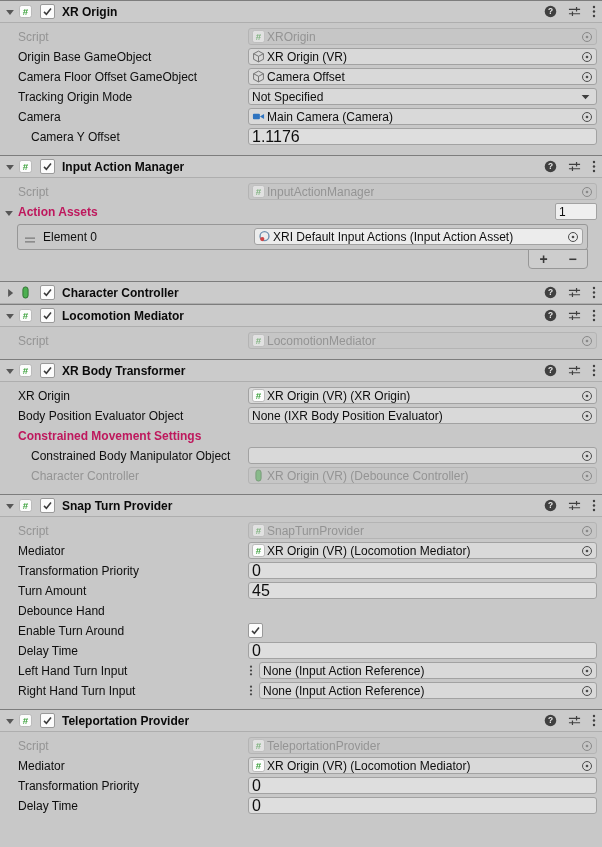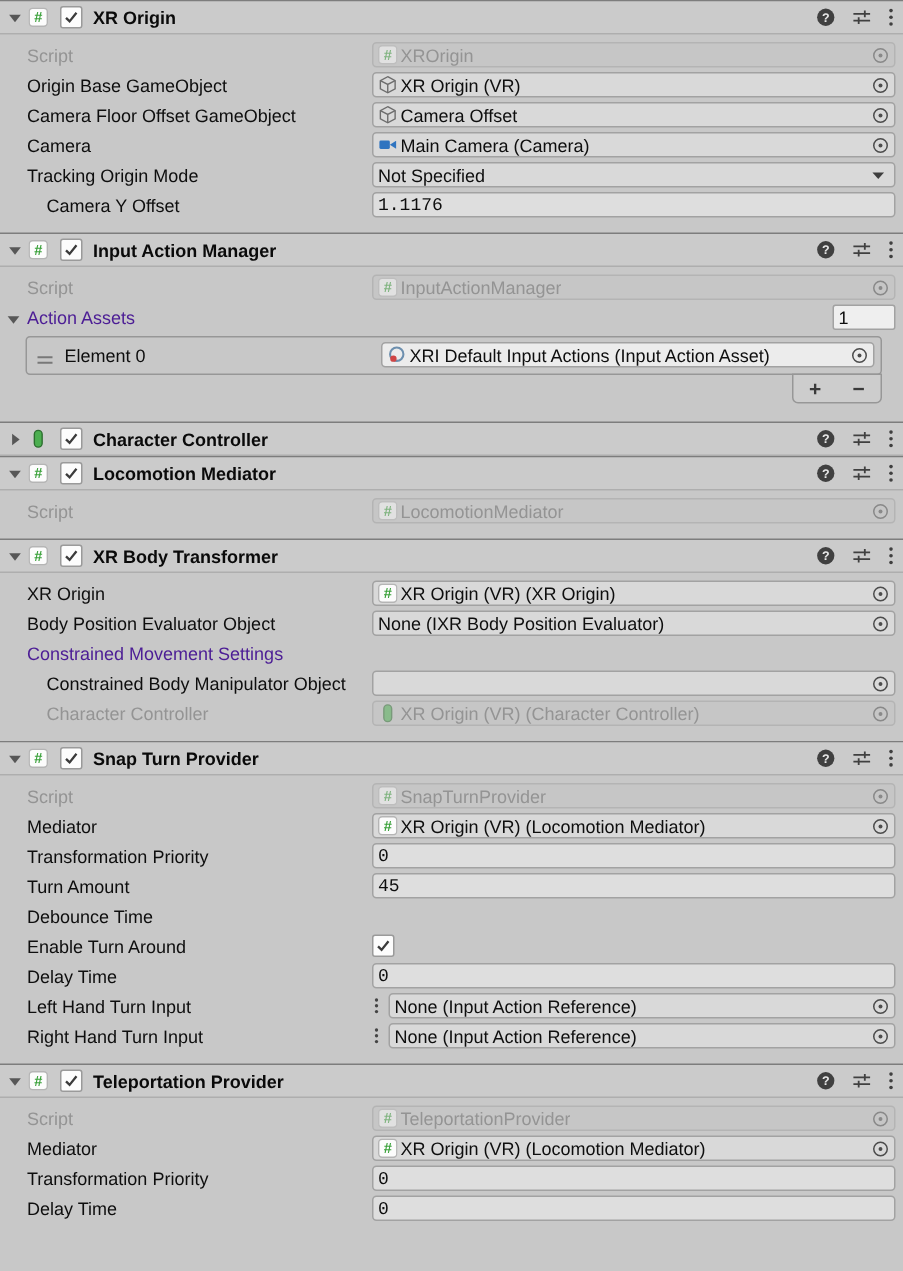--- a/index.html
+++ b/index.html
@@ -27,26 +27,26 @@
   }
   .hdr-cbox{margin-left:7px}
   .comp-title{margin-left:7px;font-weight:bold;color:#0a0a0a}
   .hdr-right{position:absolute;right:6px;top:0;height:100%;display:flex;align-items:center;gap:11px}
   .hdr-right span{display:flex;align-items:center}
   .comp-body{padding:4px 0 8px}
   .comp-body.pad-lg{padding-bottom:12px}
   .row{height:20px;position:relative}
   .row-label{position:absolute;left:18px;top:3px;white-space:nowrap}
   .row.indent1 .row-label{left:31px}
-  .row-label.bold{font-weight:normal;color:#4c1d95}
+  .row-label.bold{font-weight:bold;color:#be185d}
   .row-label.dis{color:var(--distext)}
   .fieldpos{position:absolute;left:248px;right:5px;top:1px;height:17px;box-sizing:border-box}
   .tfield{
     background:var(--field);border:1px solid var(--fieldbrd);border-radius:3px;
-    font-family:Liberation Mono, monospace;font-size:12px;color:var(--text);
+    font-family:Liberation Sans, sans-serif;font-size:16px;color:var(--text);
     padding:0 3px;margin:0;outline:none;
   }
   .ofield{
     background:var(--ofield);border:1px solid var(--fieldbrd);border-radius:3px;
     display:flex;align-items:center;padding:0 3px;gap:2px;overflow:hidden;
   }
   .ofield .fval{white-space:nowrap;overflow:hidden}
   .ofield.light{background:#ececec}
   .ofield.dis{background:var(--disfield);border-color:#b4b4b4;color:var(--distext)}
   .ofield.dis .fval{color:var(--distext)}
@@ -171,44 +171,44 @@
             <span class="fval">Camera Offset</span>
             <span class="picker">
               <svg viewBox="0 0 12 12" width="12" height="12">
                 <circle cx="6" cy="6" r="4.5" fill="none" stroke="#4c4c4c"></circle>
                 <circle cx="6" cy="6" r="1.3" fill="#4c4c4c"></circle>
               </svg>
             </span>
           </div>
         </div>
         <div class="row">
-          <span class="row-label">Camera</span>
-          <div class="ofield fieldpos">
-            <span class="f-icon">
-              <svg viewBox="0 0 14 14" width="13" height="13" fill="var(--blue)">
-                <rect x="1" y="4" width="7.5" height="6" rx="1"></rect>
-                <path d="M8.5 7 13 4.2v5.6z"></path>
-              </svg>
-            </span>
-            <span class="fval">Main Camera (Camera)</span>
-            <span class="picker">
-              <svg viewBox="0 0 12 12" width="12" height="12">
-                <circle cx="6" cy="6" r="4.5" fill="none" stroke="#4c4c4c"></circle>
-                <circle cx="6" cy="6" r="1.3" fill="#4c4c4c"></circle>
-              </svg>
-            </span>
-          </div>
-        </div>
-        <div class="row">
           <span class="row-label">Tracking Origin Mode</span>
           <div class="ofield fieldpos">
             <span class="fval">Not Specified</span>
             <span class="caret">
               <svg viewBox="0 0 10 6" width="9" height="6">
                 <path d="M.7.7h8.6L5 5.6z" fill="#3e3e3e"></path>
+              </svg>
+            </span>
+          </div>
+        </div>
+        <div class="row">
+          <span class="row-label">Camera</span>
+          <div class="ofield fieldpos">
+            <span class="f-icon">
+              <svg viewBox="0 0 14 14" width="13" height="13" fill="var(--blue)">
+                <rect x="1" y="4" width="7.5" height="6" rx="1"></rect>
+                <path d="M8.5 7 13 4.2v5.6z"></path>
+              </svg>
+            </span>
+            <span class="fval">Main Camera (Camera)</span>
+            <span class="picker">
+              <svg viewBox="0 0 12 12" width="12" height="12">
+                <circle cx="6" cy="6" r="4.5" fill="none" stroke="#4c4c4c"></circle>
+                <circle cx="6" cy="6" r="1.3" fill="#4c4c4c"></circle>
               </svg>
             </span>
           </div>
         </div>
         <div class="row indent1">
           <span class="row-label">Camera Y Offset</span>
           <input class="tfield fieldpos" type="text" value="1.1176" style="">
         </div>
       </div>
     </section>
@@ -498,21 +498,21 @@
           </div>
         </div>
         <div class="row indent1">
           <span class="row-label dis">Character Controller</span>
           <div class="ofield fieldpos dis">
             <span class="f-icon">
               <svg viewBox="0 0 14 14" width="13" height="13">
                 <rect x="4.2" y="1" width="5.6" height="12" rx="2.8" fill="var(--charGreen)" stroke="#2c6e2f"></rect>
               </svg>
             </span>
-            <span class="fval">XR Origin (VR) (Character Controller)</span>
+            <span class="fval">XR Origin (VR) (Debounce Controller)</span>
             <span class="picker">
               <svg viewBox="0 0 12 12" width="12" height="12">
                 <circle cx="6" cy="6" r="4.5" fill="none" stroke="#4c4c4c"></circle>
                 <circle cx="6" cy="6" r="1.3" fill="#4c4c4c"></circle>
               </svg>
             </span>
           </div>
         </div>
       </div>
     </section>
@@ -596,21 +596,21 @@
         </div>
         <div class="row">
           <span class="row-label">Transformation Priority</span>
           <input class="tfield fieldpos" type="text" value="0" style="">
         </div>
         <div class="row">
           <span class="row-label">Turn Amount</span>
           <input class="tfield fieldpos" type="text" value="45" style="">
         </div>
         <div class="row">
-          <span class="row-label">Debounce Time</span>
+          <span class="row-label">Debounce Hand</span>
         </div>
         <div class="row">
           <span class="row-label">Enable Turn Around</span>
           <div class="cbox row-cbox">
             <svg viewBox="0 0 12 12" width="11" height="11">
               <path d="M2.2 6.4 4.8 9 9.8 2.8" fill="none" stroke="#3b3b3b" stroke-width="1.7"></path>
             </svg>
           </div>
         </div>
         <div class="row">

